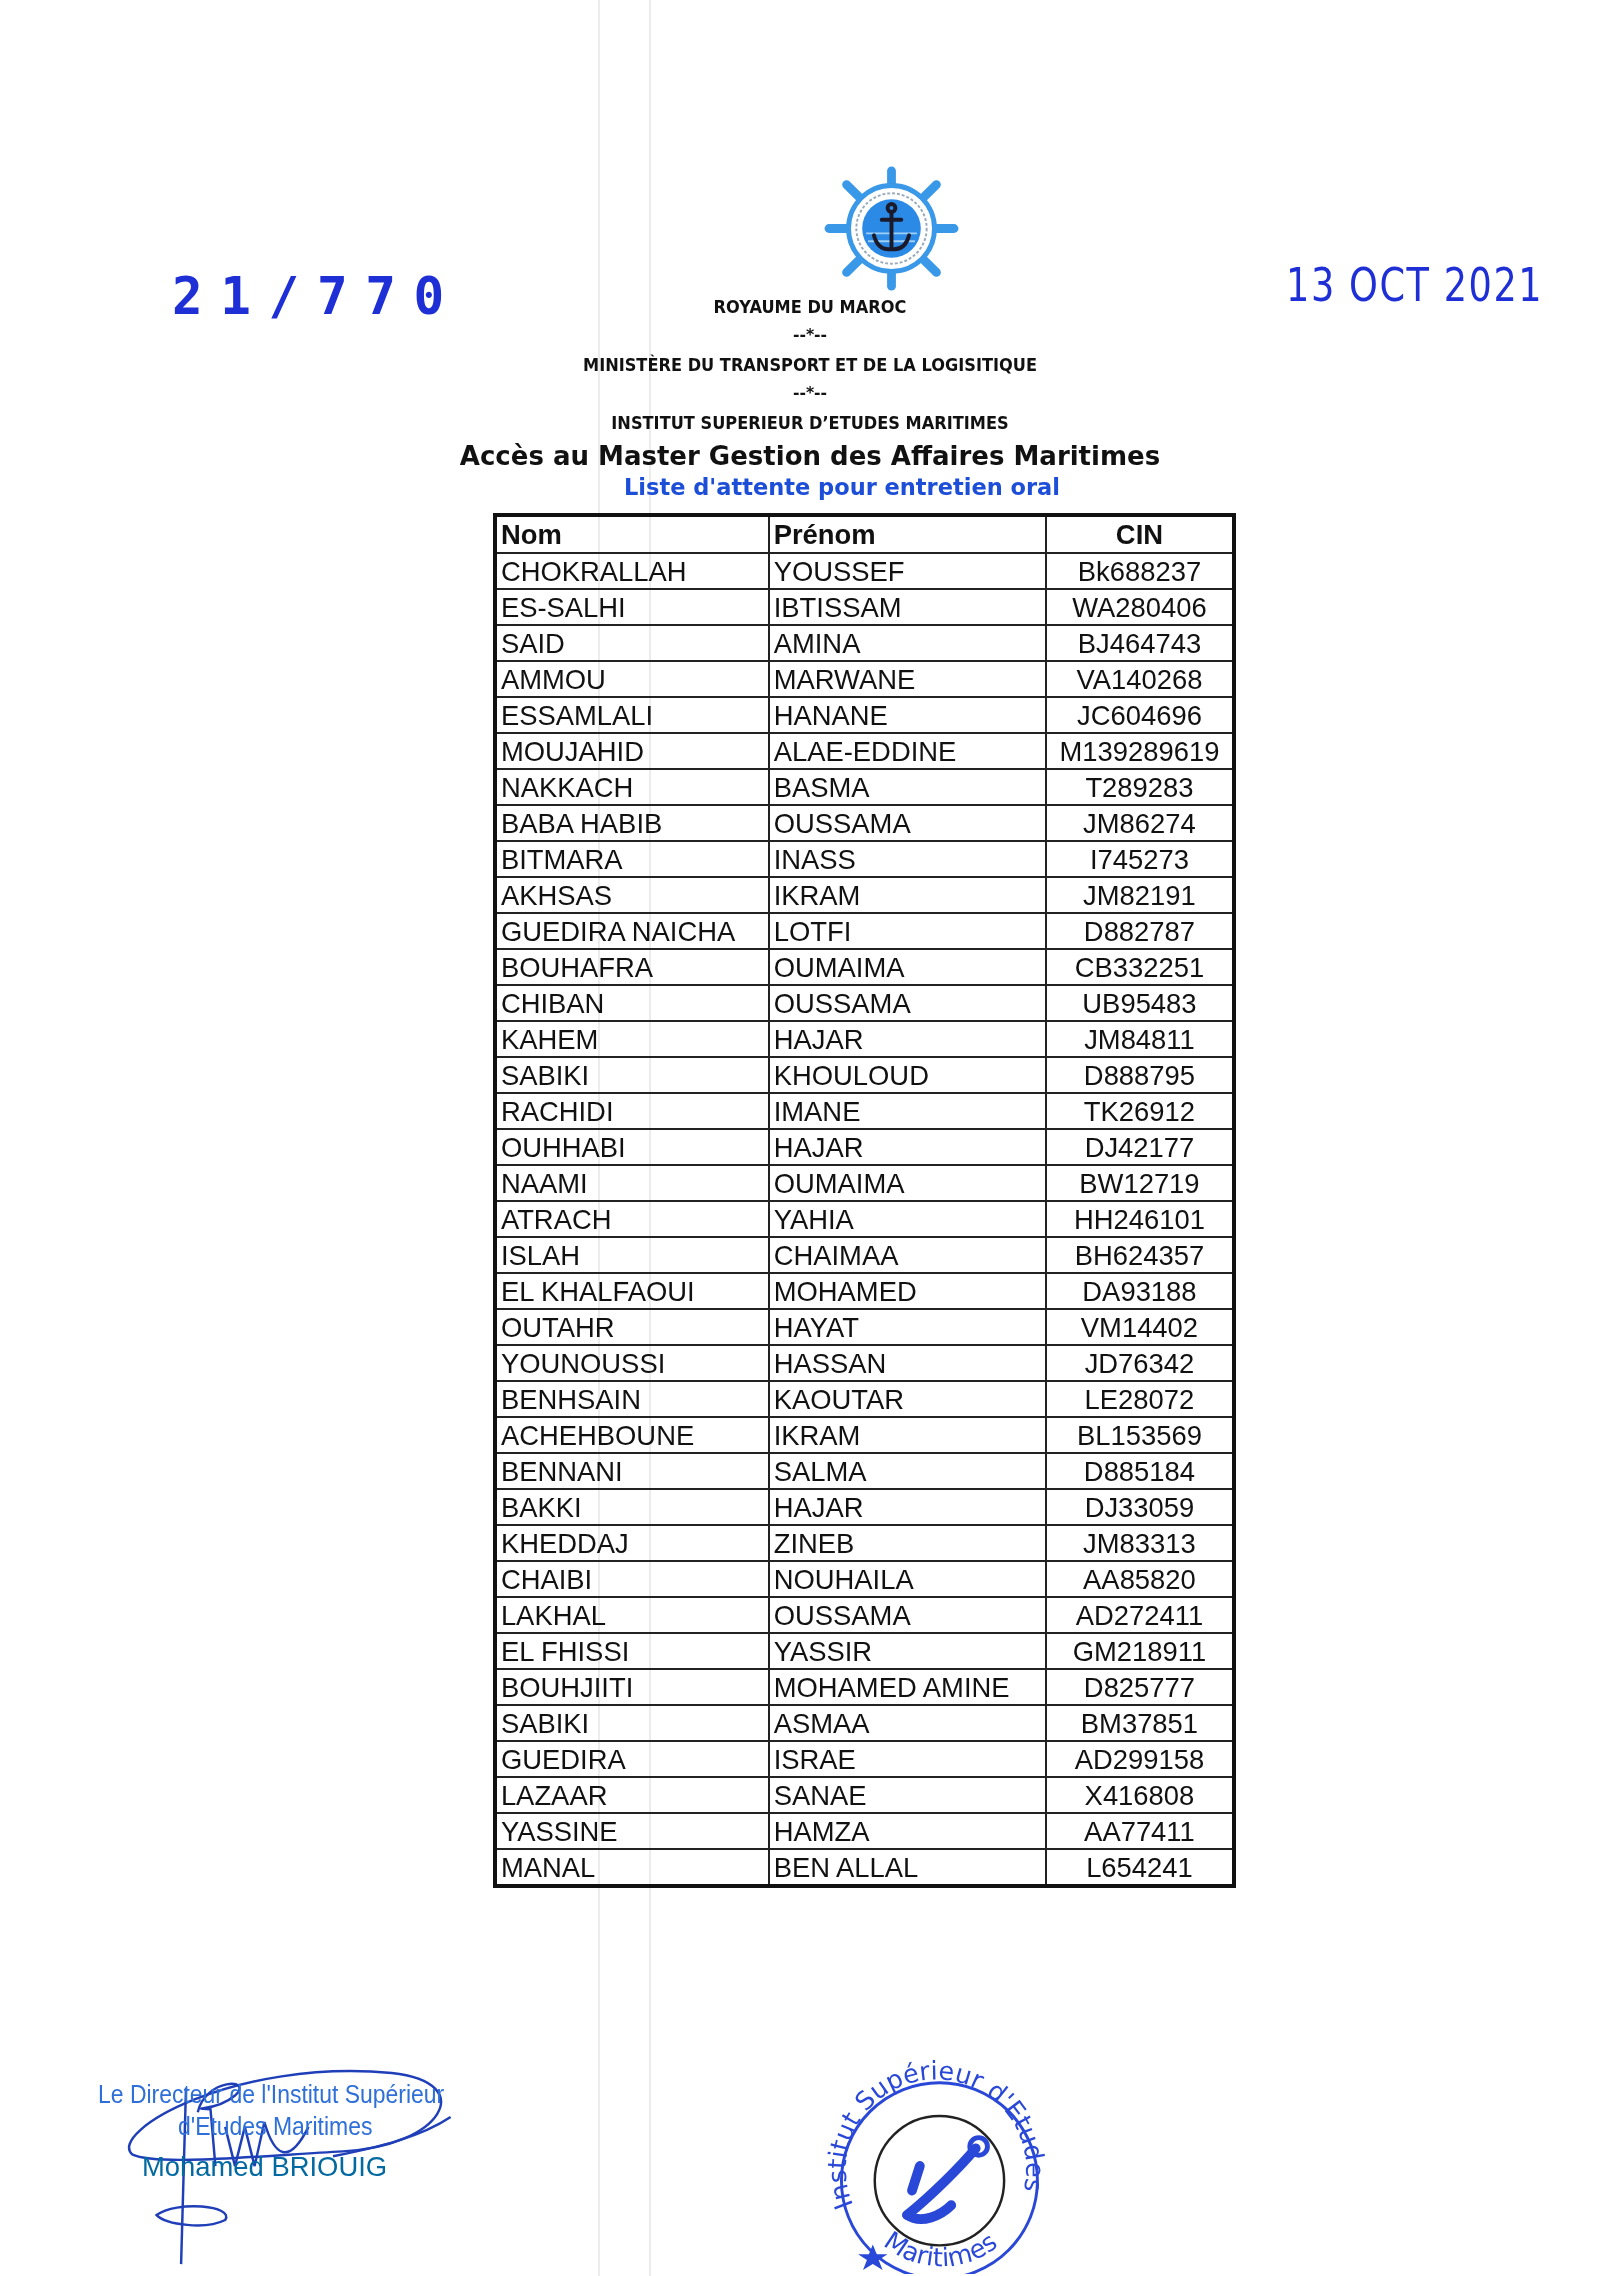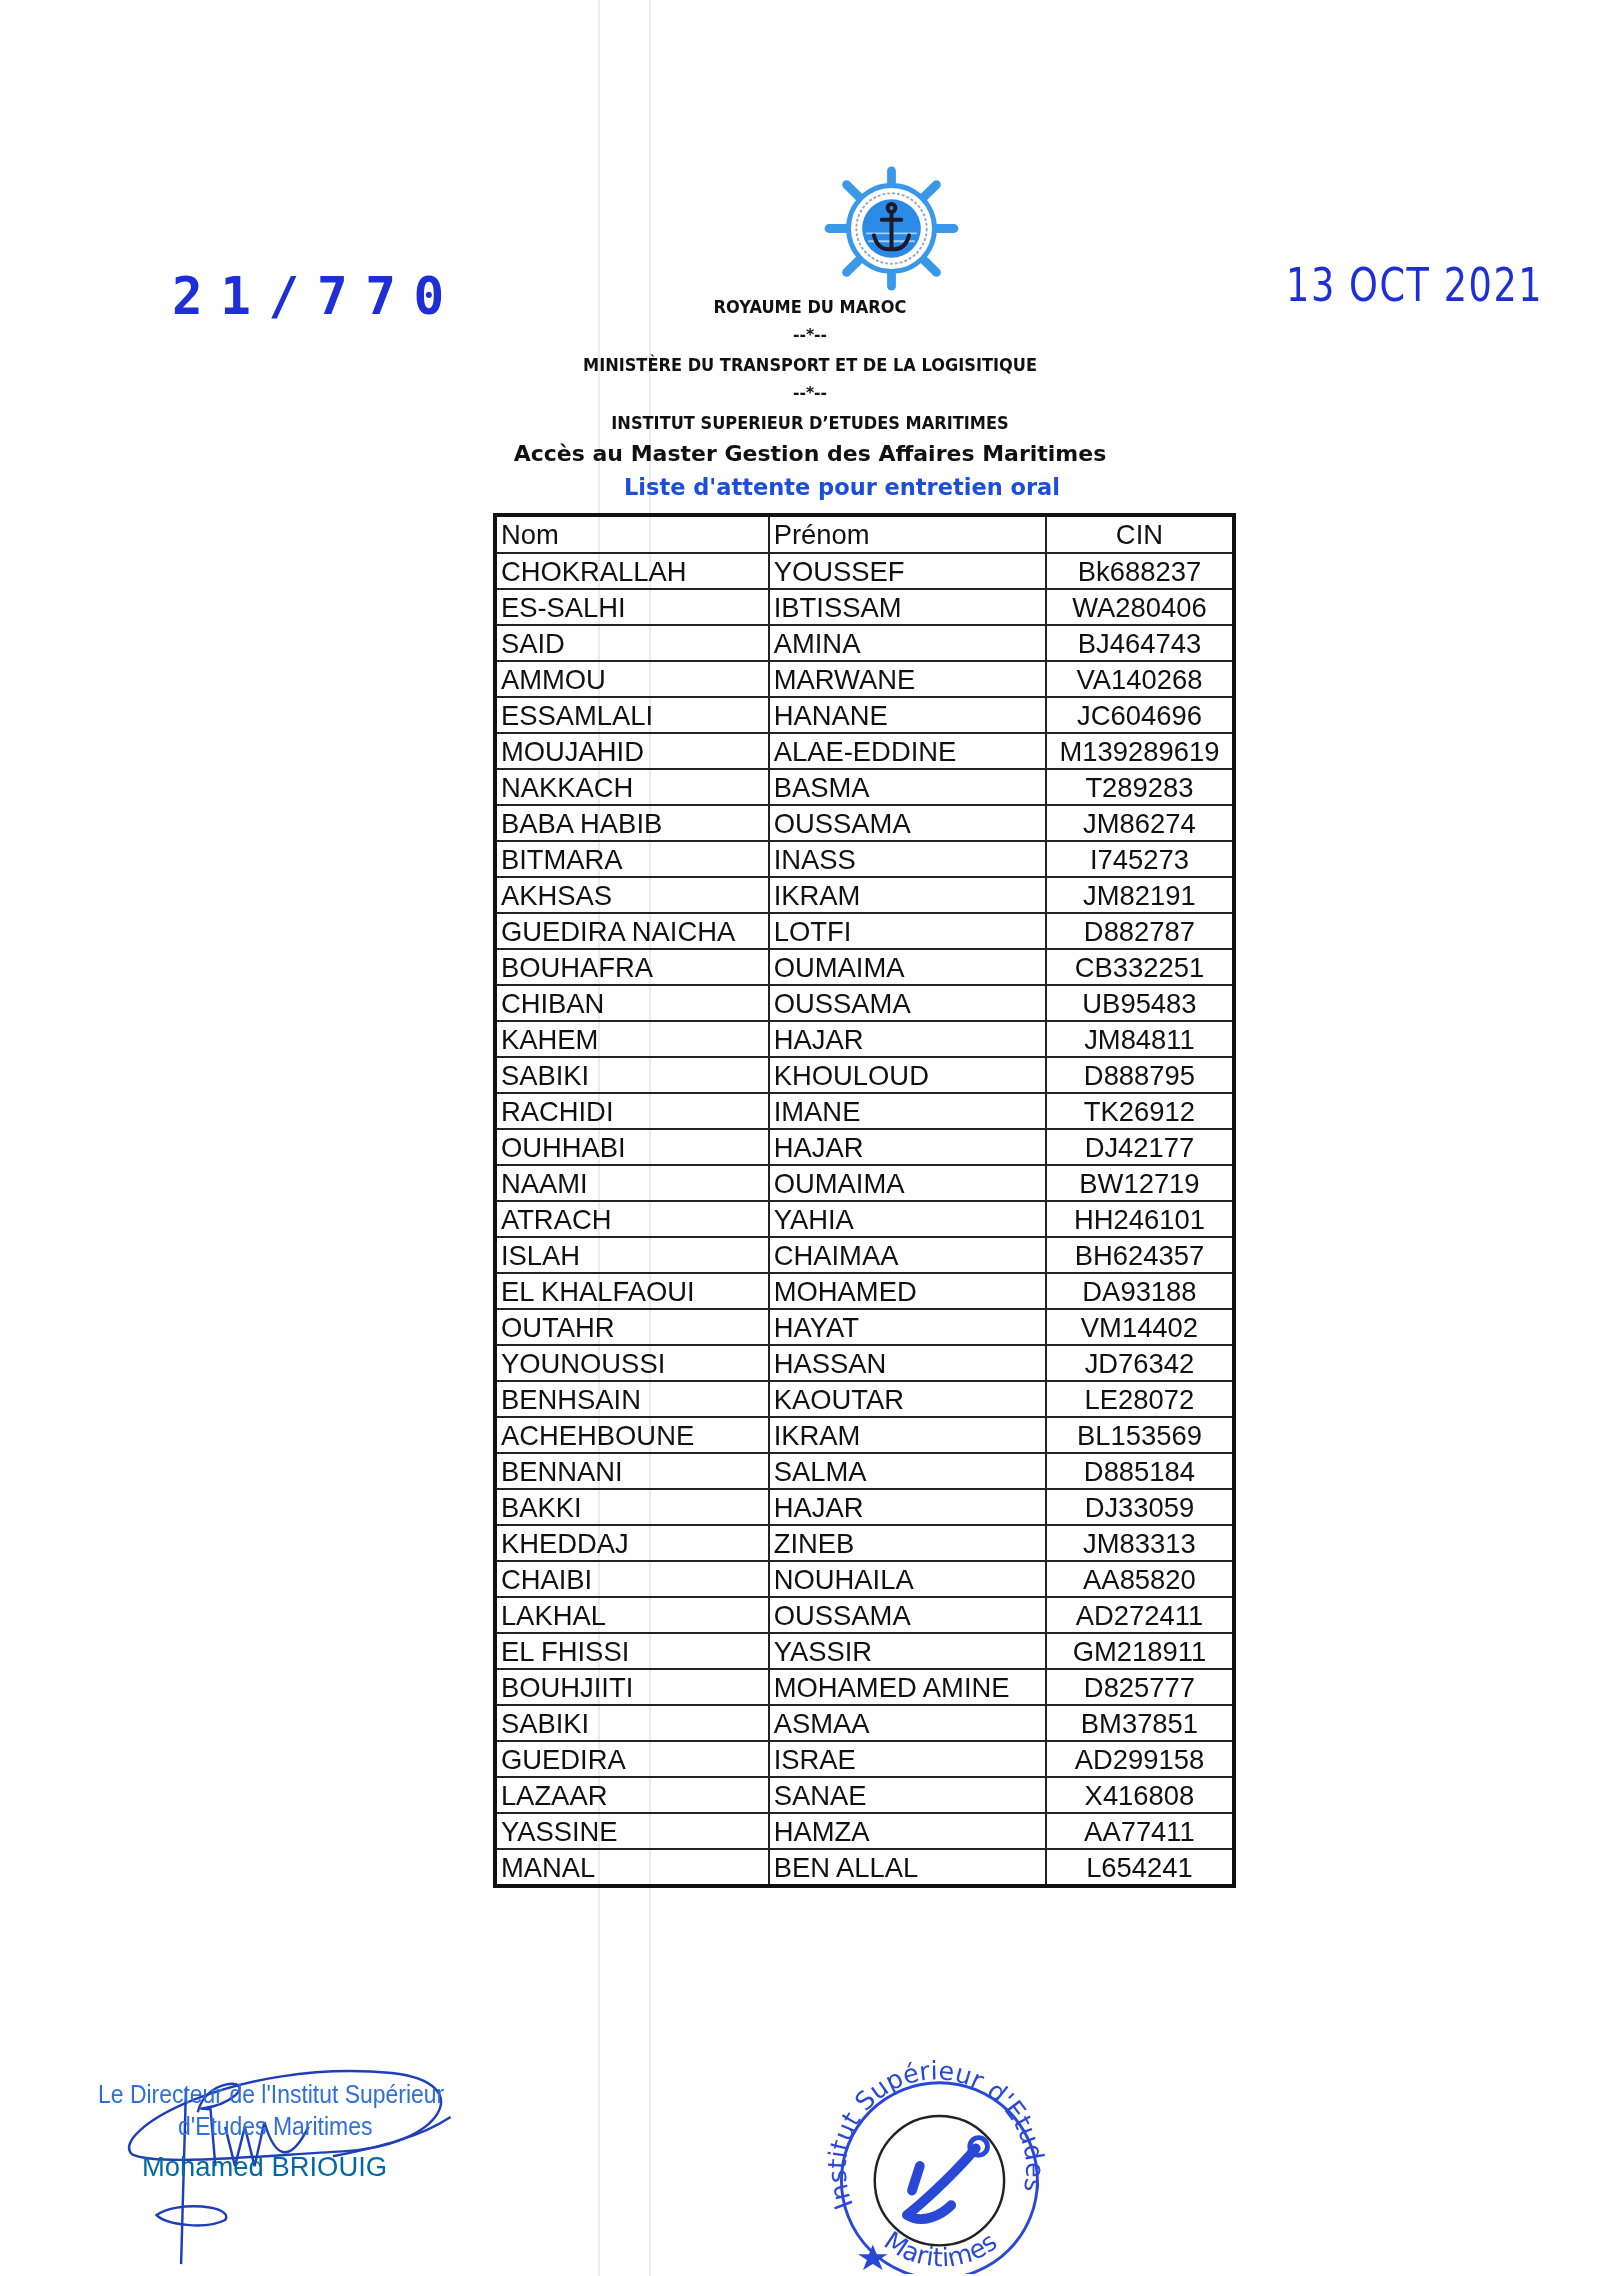--- a/index.html
+++ b/index.html
@@ -6,25 +6,25 @@
   body { width: 1620px; height: 2277px; background: #ffffff; position: relative; overflow: hidden;
          font-family: "Liberation Sans", sans-serif; color: #111; }
   .scanline { position: absolute; top: 0; width: 2px; height: 2277px; background: #ececec; }
   .stamp { position: absolute; color: #1f2fd6; font-family: "DejaVu Sans Mono", monospace; font-weight: bold; }
   .ref-stamp { left: 172px; top: 267px; font-size: 51px; letter-spacing: 17.6px; }
   .date-stamp { left: 1286px; top: 257px; font-size: 47px; font-family: "DejaVu Sans", sans-serif; font-weight: normal; letter-spacing: 2px; transform: scaleX(0.78); transform-origin: left top; }
   .logo { position: absolute; left: 823px; top: 165px; width: 137px; height: 127px; }
   .head { position: absolute; left: 0; width: 1620px; text-align: center; font-family: "DejaVu Sans", sans-serif; font-weight: bold; }
   .h-small { font-size: 17.6px; letter-spacing: 0px; transform: scaleX(0.92); }
   .h-sep { font-size: 15.7px; }
-  .h-access { font-size: 22px; }
+  .h-access { font-size: 26px; }
   .h-liste { font-size: 22.5px; color: #1d4ed8; padding-left: 32px; }
   table.list { position: absolute; left: 493px; top: 513px; border-collapse: collapse; border: 4.9px solid #111; }
   table.list th, table.list td { border: 2.5px solid #222; height: 34px; padding: 0 3.9px; font-size: 27.4px; line-height: 33px; white-space: nowrap; overflow: hidden; font-weight: normal; }
-  table.list th { font-weight: normal; text-align: left; height: 35px; }
+  table.list th { font-weight: bold; text-align: left; height: 35px; }
   table.list th.cin, table.list td.cin { text-align: center; }
   col.c-nom { width: 182px; } col.c-prenom { width: 188px; } col.c-cin { width: 372px; }
   .sig-block { position: absolute; left: 98px; top: 2068px; width: 392px; color: #2e6fd8; }
   .sig-line1 { position: absolute; left: 0; top: 11.8px; font-size: 25.5px; white-space: nowrap; transform: scaleX(0.9); transform-origin: left; }
   .sig-line2 { position: absolute; left: 80px; top: 44px; font-size: 25.5px; white-space: nowrap; transform: scaleX(0.9); transform-origin: left; }
   .sig-name { position: absolute; left: 44px; top: 83px; font-size: 27.4px; font-weight: normal; color: #0369a1; white-space: nowrap; }
   .sig-svg { position: absolute; left: 88px; top: 2019px; width: 392px; height: 255px; }
   .seal { position: absolute; left: 814px; top: 2058px; width: 245px; height: 216px; }
 </style>
 </head>

